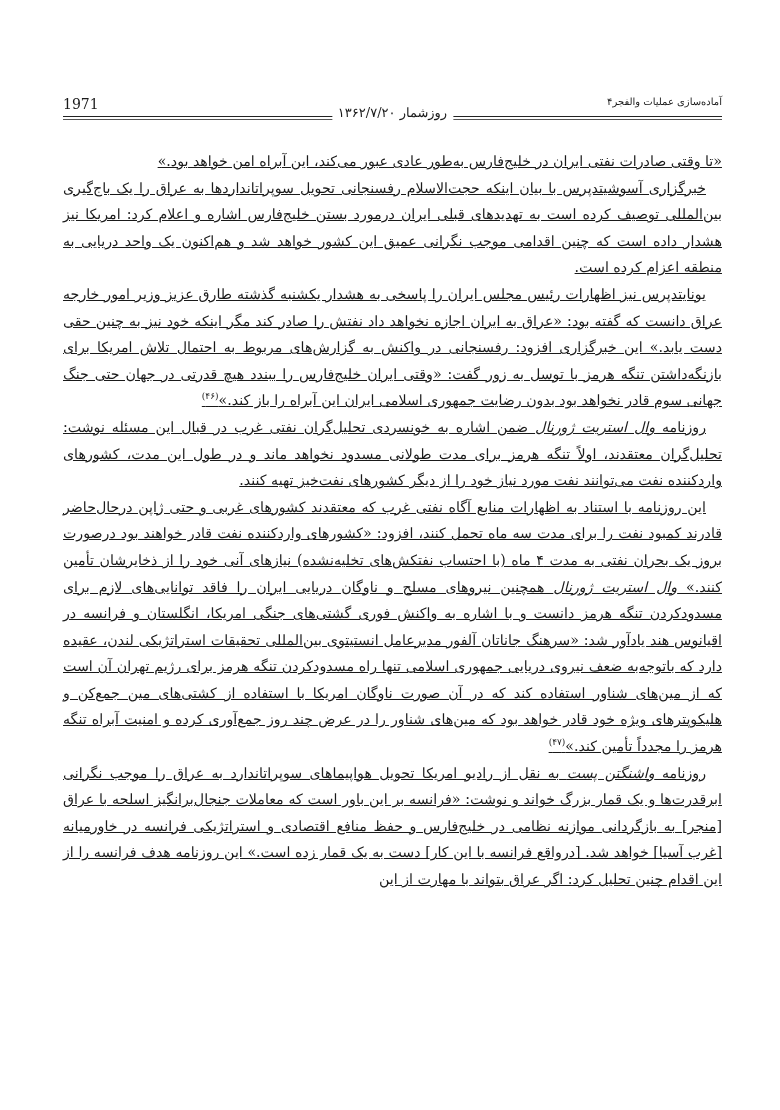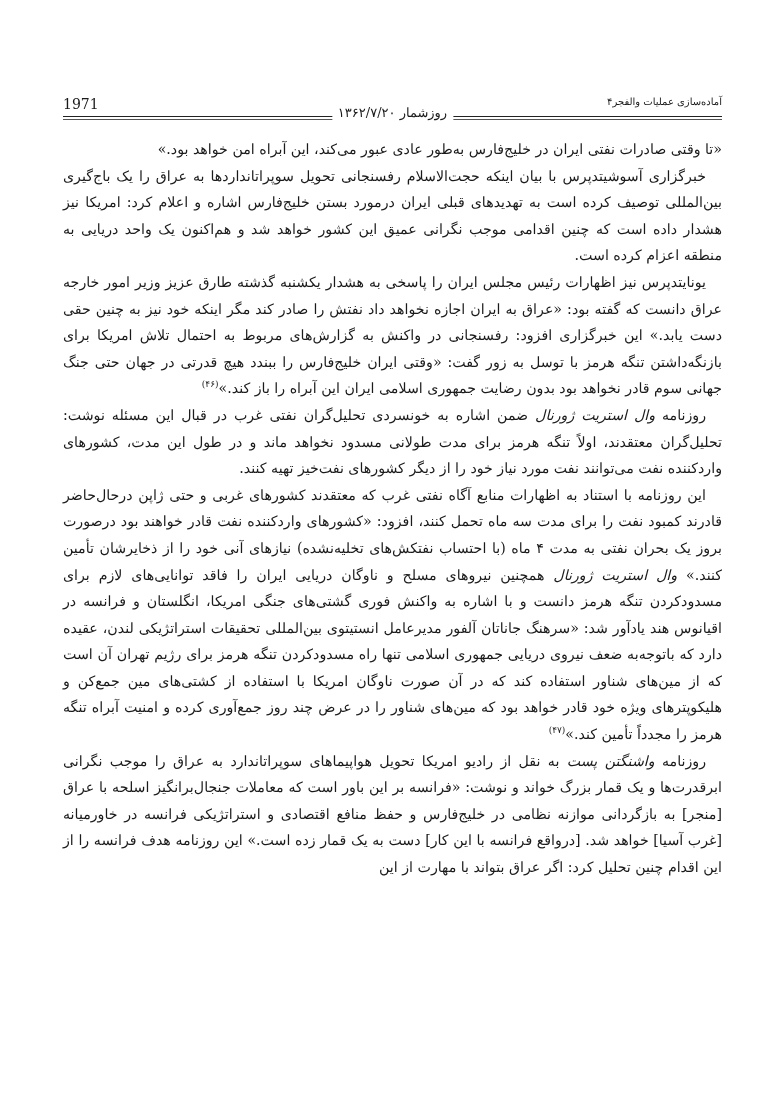--- a/index.html
+++ b/index.html
@@ -8,22 +8,22 @@
   .page { position: absolute; left: 0; top: 0; width: 780px; height: 1110px; }
   .running-head { position: absolute; left: 63px; right: 58px; top: 96px; height: 22px; direction: rtl; }
   .rh-title { position: absolute; right: 0; top: 0; font-size: 10px; }
   .rh-pagenum { position: absolute; left: 0; top: 0; font-size: 14px; direction: rtl; }
   .rh-rule { position: absolute; left: 0; right: 0; top: 20px; height: 0;
              border-top: 1.5px solid #222; }
   .rh-rule2 { position: absolute; left: 0; right: 0; top: 23px; height: 0;
               border-top: 0.8px solid #555; }
   .rh-date { position: absolute; left: 50%; transform: translateX(-50%); top: 9px;
              background: #fff; padding: 0 6px; font-size: 13px; white-space: nowrap; direction: rtl; }
-  .body-text { position: absolute; left: 63px; right: 58px; top: 136px;
-               direction: rtl; text-align: justify; font-size: 14.2px; line-height: 26.6px; }
+  .body-text { position: absolute; left: 63px; right: 58px; top: 148px;
+               direction: rtl; text-align: justify; font-size: 14.2px; line-height: 26.6px; text-decoration: underline; }
   .body-text p { margin: 0; text-indent: 0; }
   .body-text p.indent { text-indent: 16px; }
   .body-text p { text-align-last: right; }
   sup.fn { font-size: 9px; vertical-align: super; line-height: 0; }
   em.ital { font-style: italic; }
 </style>
 </head>
 <body>
 
 <div class="page">

